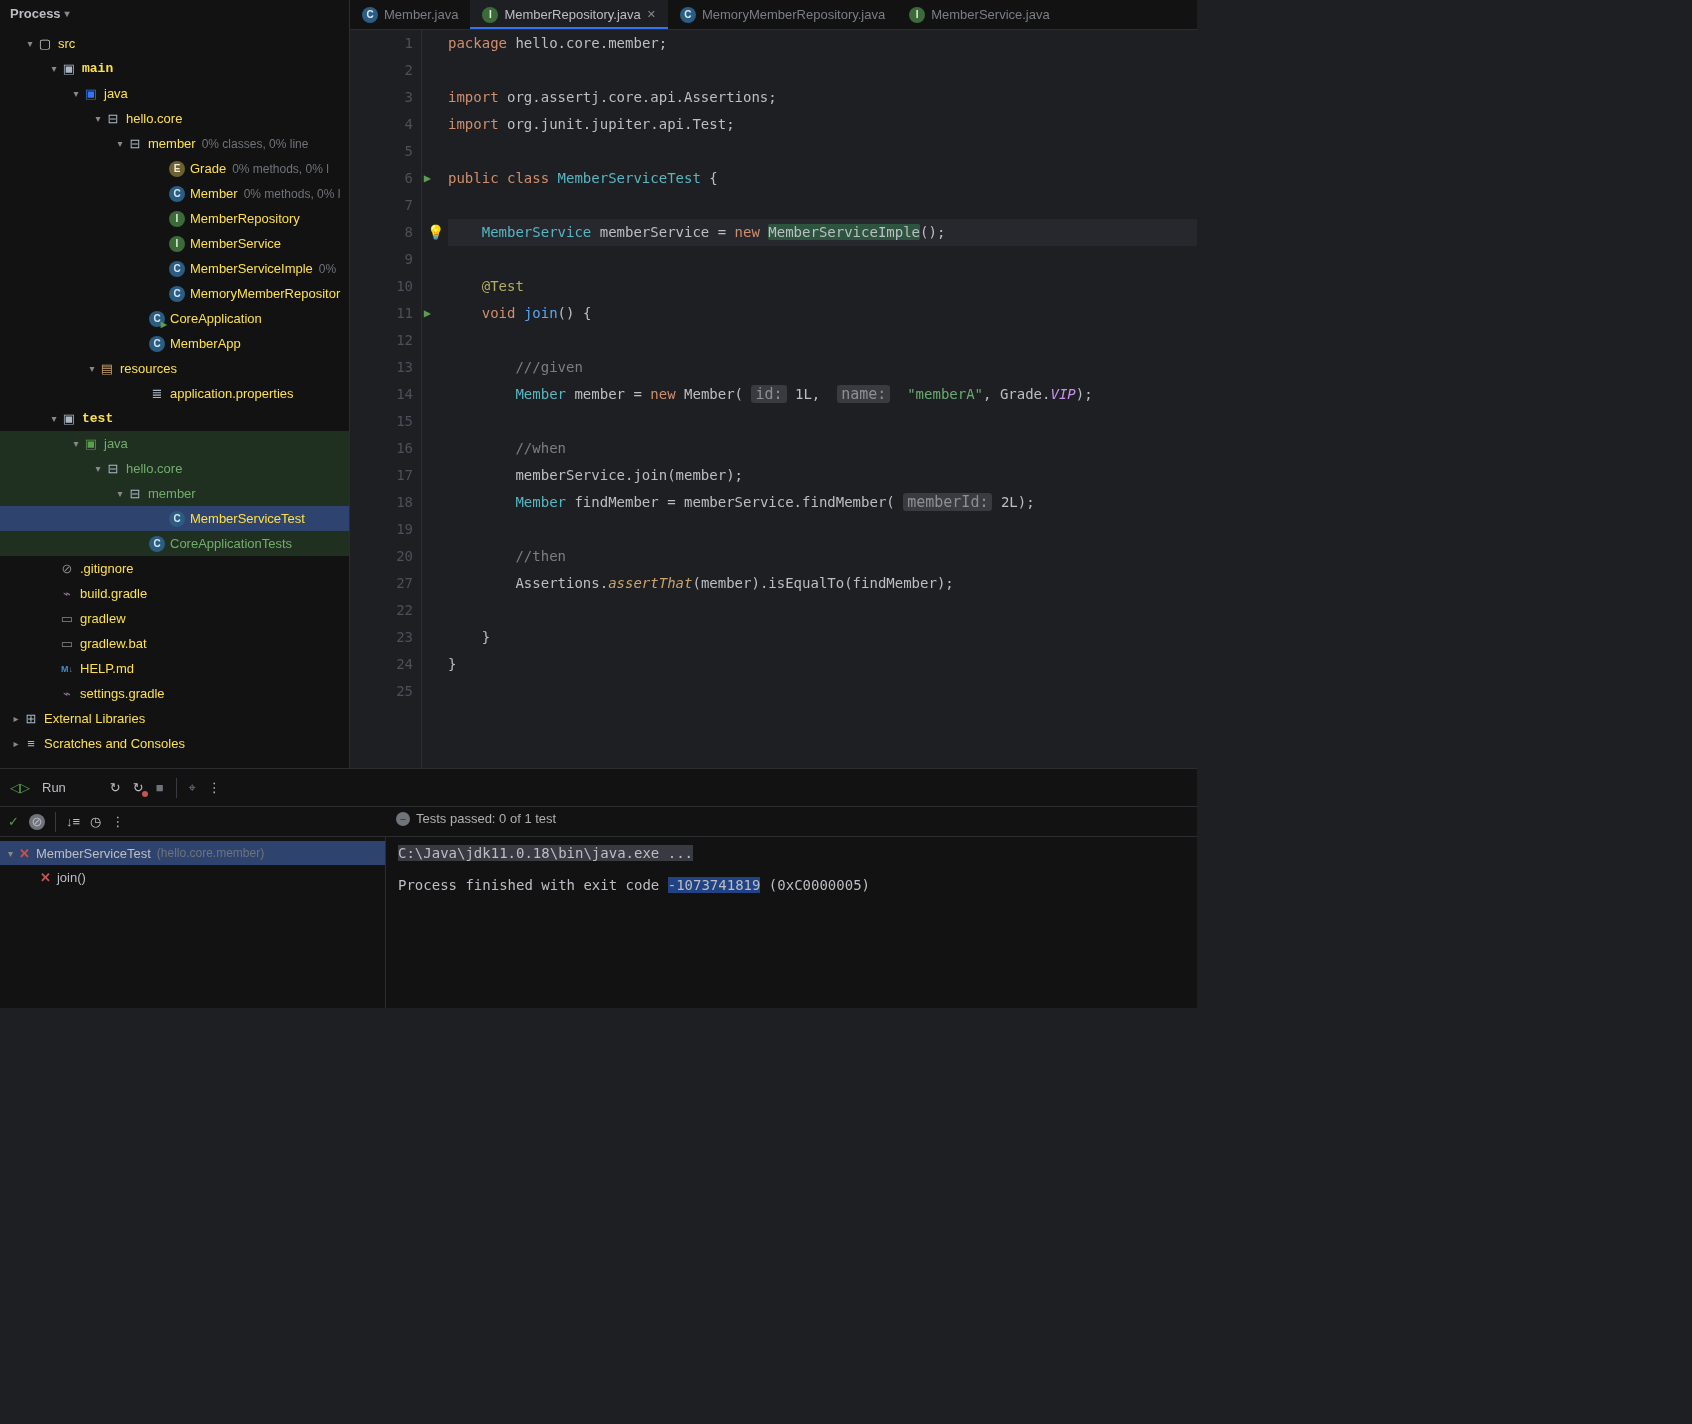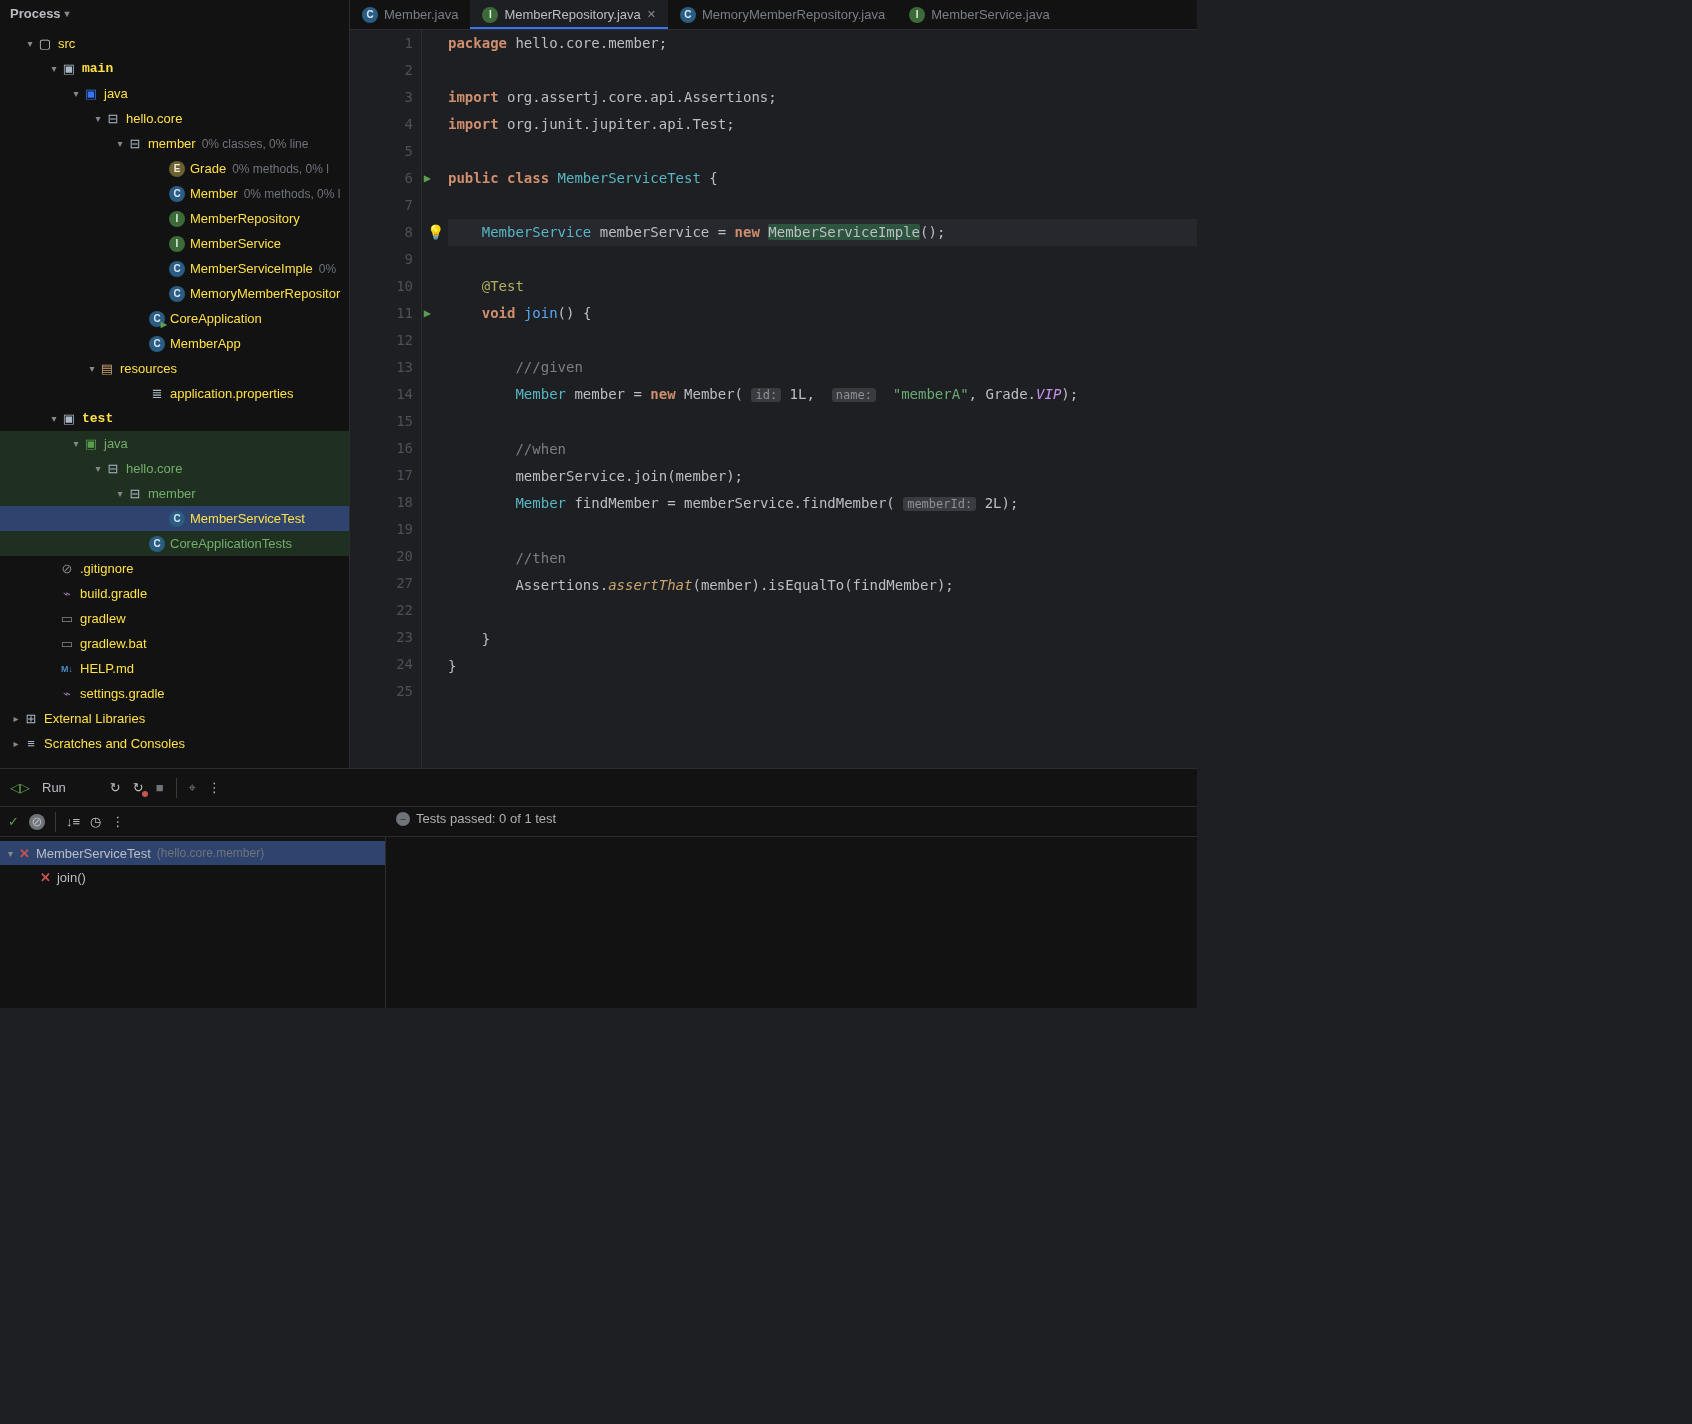--- a/index.html
+++ b/index.html
@@ -132,34 +132,34 @@
     right: -32px;
     top: 0;
     color: #f2c55c;
   }
   .code-area {
     flex: 1;
     padding-left: 26px;
     white-space: pre;
   }
   .code-line.active-line { background: #26282e; }
-  .kw { color: #cf8e6d; font-weight: bold; }
+  .kw { color: #cf8e6d; }
   .type { color: #56b6c2; }
   .str { color: #6aab73; }
   .fn { color: #c9a26d; font-style: italic; }
   .fnn { color: #56a8f5; }
   .cmt { color: #7a7e85; }
   .ann { color: #b3ae60; }
   .constItalic { color: #c792ea; font-style: italic; }
   .hint-inlay {
     background: #393b40;
     color: #8c8f94;
     border-radius: 3px;
     padding: 0 4px;
-    font-size: 12px;
+    font-size: 15px;
   }
   .hl { background: #2d543f; border-radius: 2px; }
   .sel { background: #214283; }
   .cmdsel { background: #373a40; }
   
   .run-panel {
     height: 240px;
     border-top: 1px solid #2b2d30;
     display: flex;
     flex-direction: column;
@@ -493,14 +493,17 @@
         <span style="color:#888;font-size:10px;">▾</span>
         <span class="fail-icon">✕</span>
         <span>MemberServiceTest</span>
         <span class="pkg">(hello.core.member)</span>
       </div>
       <div class="test-item" style="padding-left:40px;">
         <span class="fail-icon">✕</span>
         <span>join()</span>
       </div>
     </div>
+    <div class="console"><span class="cmdsel">C:\Java\jdk11.0.18\bin\java.exe ...</span>
+
+<span><span>Process finished with exit code </span><span class="sel">-1073741819</span><span> (0xC0000005)</span></span></div>
   </div>
 </div>
 
 </body></html>

